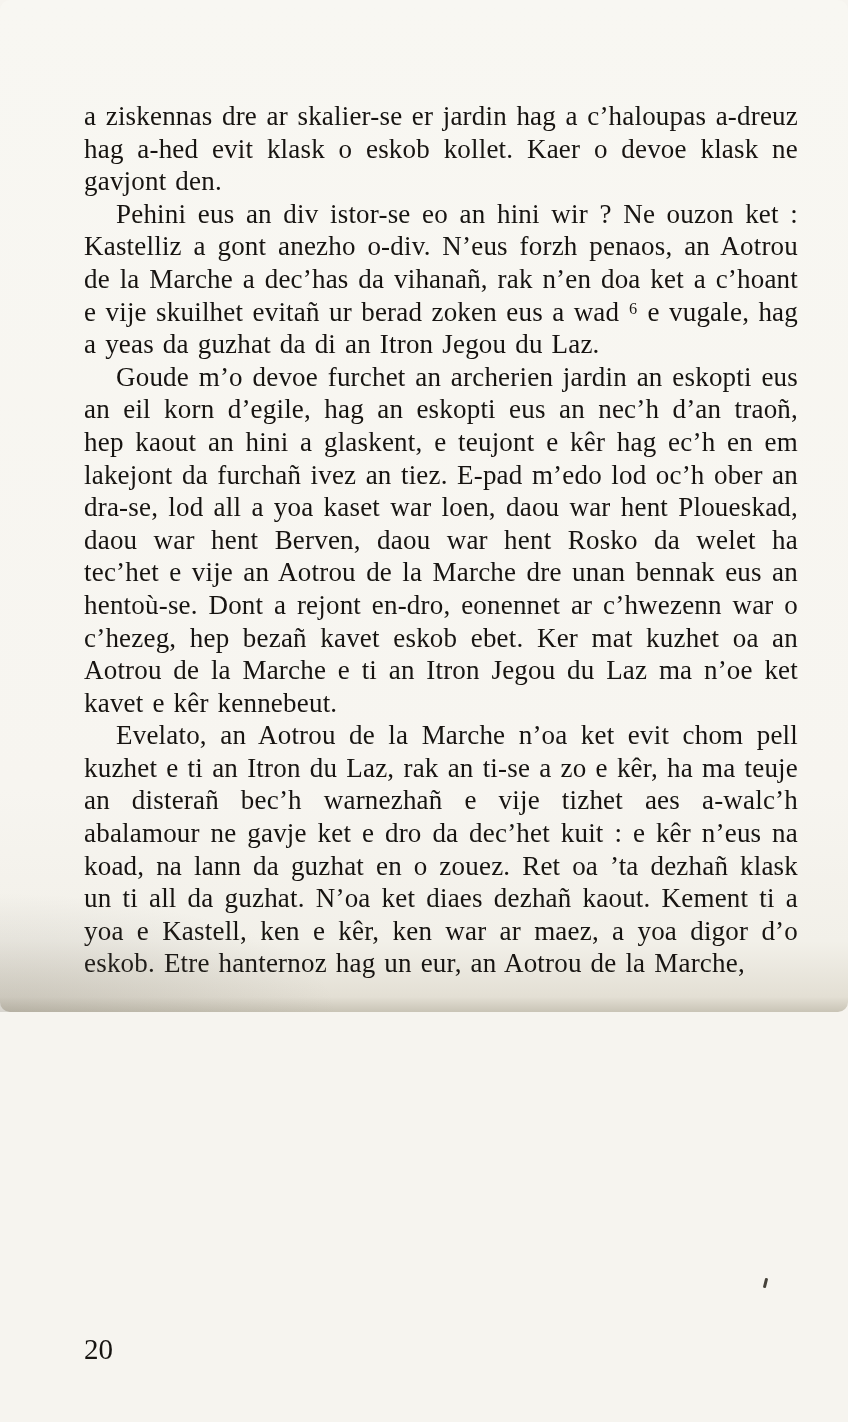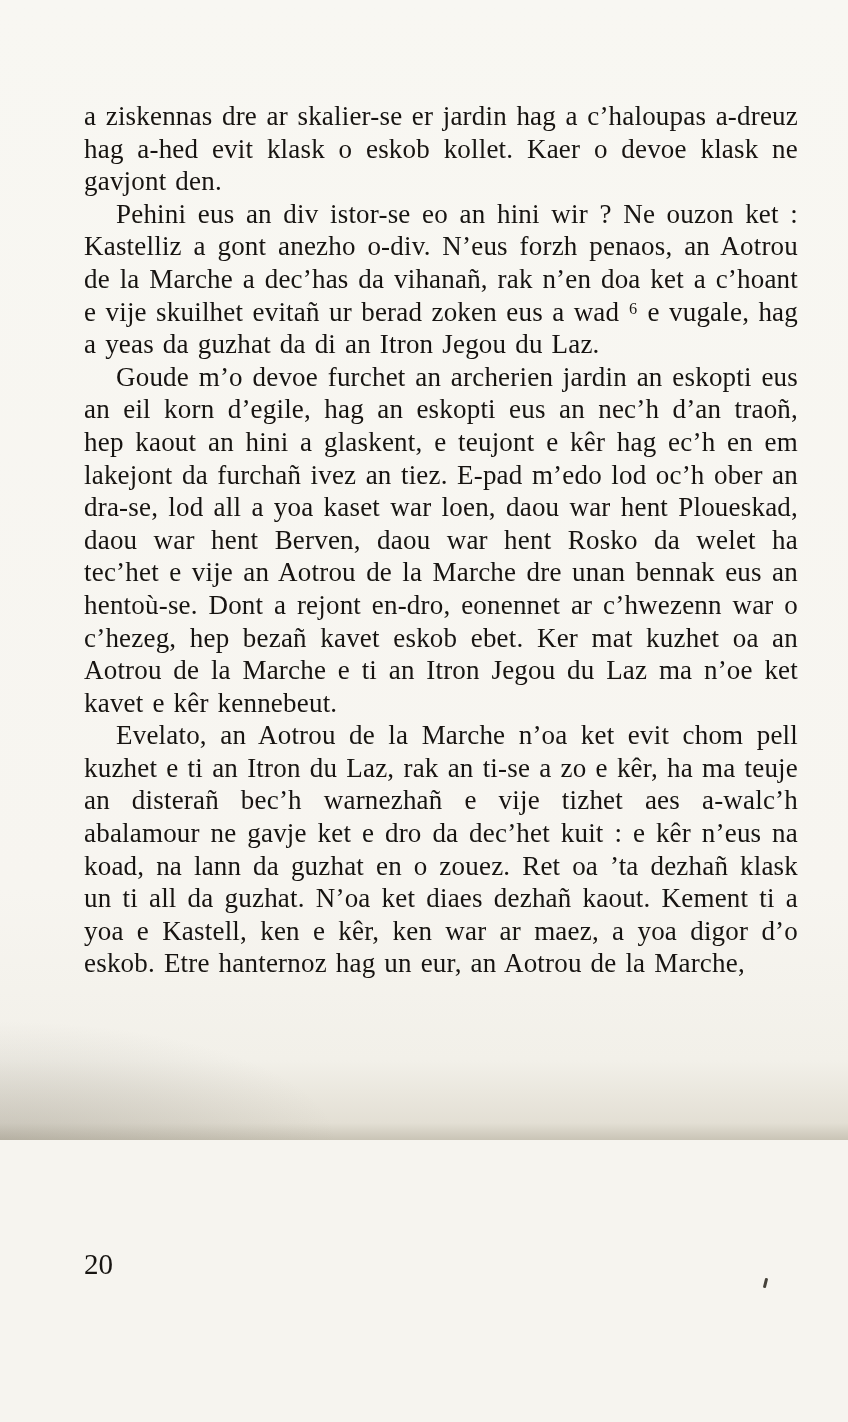--- a/index.html
+++ b/index.html
@@ -9,28 +9,29 @@
   body {
     width: 848px;
     height: 1422px;
     overflow: hidden;
     font-family: "Liberation Serif", serif;
     background: #f6f4ef;
   }
   .page {
     position: relative;
     width: 848px;
-    height: 1140px;
+    height: 1012px;
     background:
       linear-gradient(180deg,
         #f8f7f2 0%,
         #f7f5f0 78%,
         #f2f0e9 93%,
         #e3dfd4 98.5%,
         #c9c4b6 100%);
+    border-radius: 10px;
   }
   
   .page::after {
     content: "";
     position: absolute;
     left: 0;
     bottom: 0;
     width: 340px;
     height: 120px;
     background: radial-gradient(ellipse at 0% 100%,
@@ -54,21 +55,21 @@
   .text-block p {
     margin: 0;
     padding: 0;
   }
   .text-block p.indent {
     text-indent: 32px;
   }
   .page-number {
     position: absolute;
     left: 84px;
-    top: 1248px;
+    top: 1333px;
     font-size: 29px;
     color: #171411;
   }
   .speck {
     position: absolute;
     left: 764px;
     top: 1278px;
     width: 3px;
     height: 10px;
     background: #46423a;

